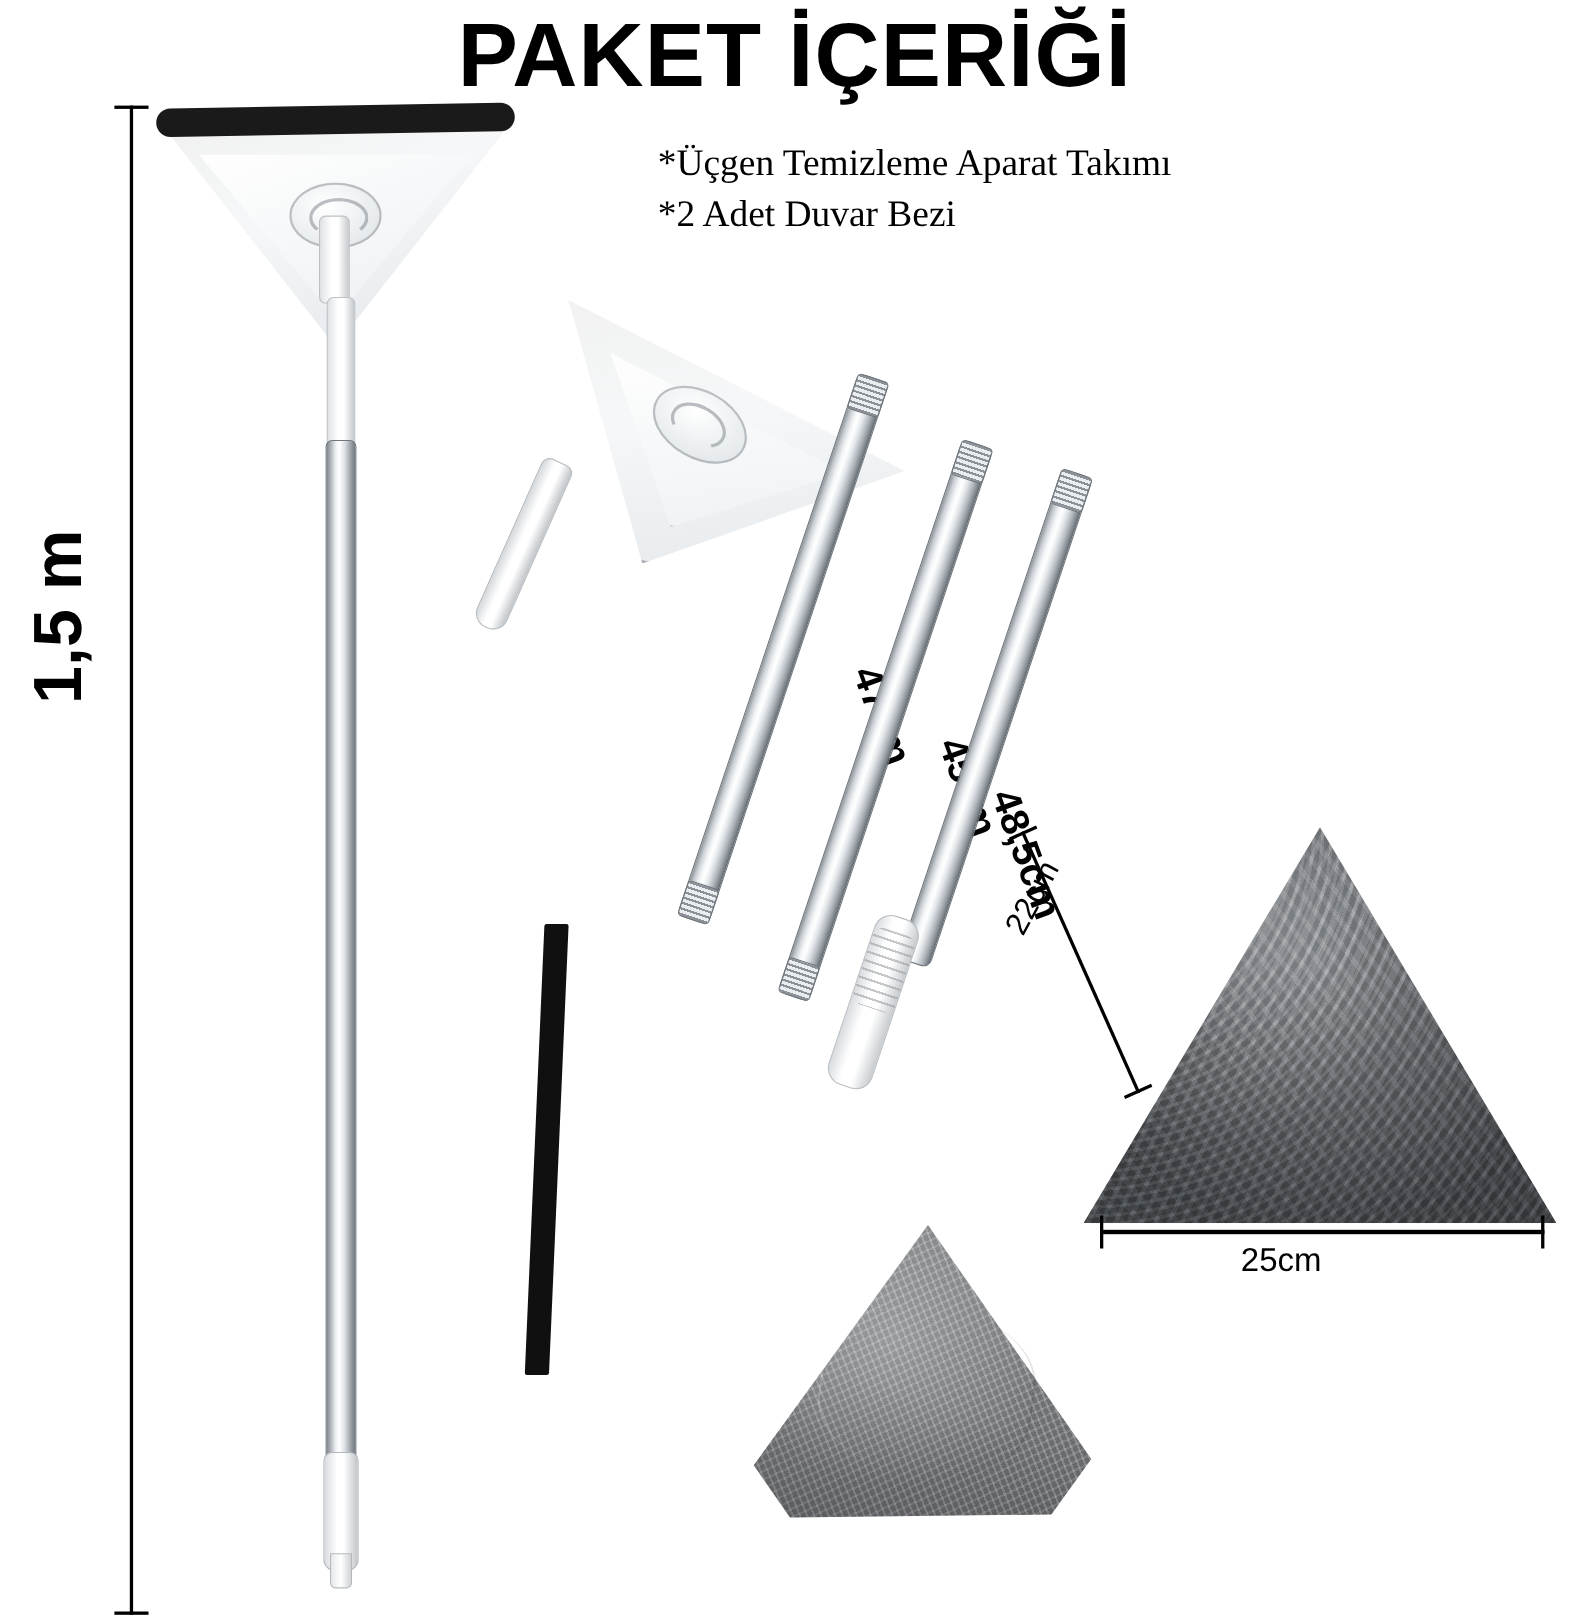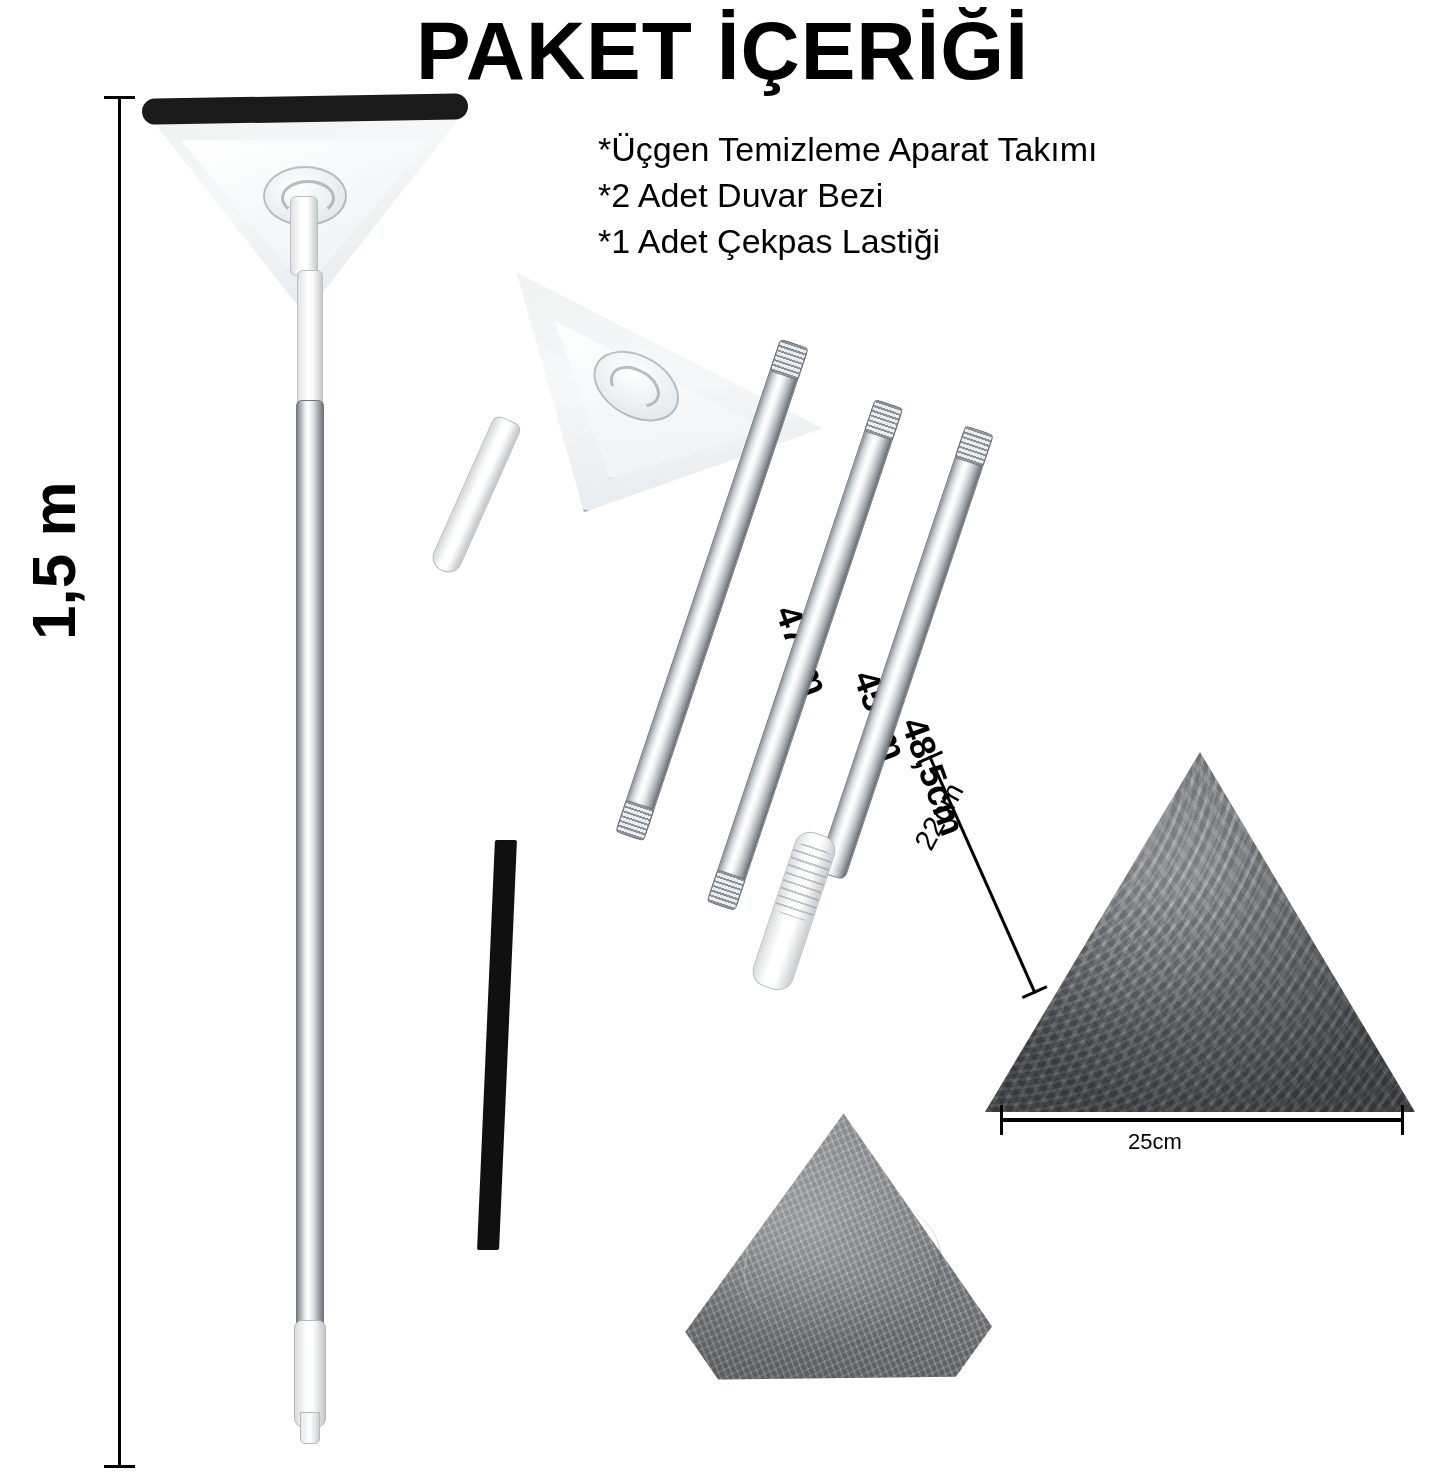--- a/index.html
+++ b/index.html
@@ -32,21 +32,21 @@
     line-height: 1;
   }
   .bullets {
     position: absolute;
     left: 598px;
     top: 126px;
     font-size: 34px;
     line-height: 1.36;
     font-weight: 500;
   }
-  .bullets div { white-space: nowrap; }
+  .bullets div { white-space: nowrap; font-family: Liberation Serif, serif; }
 
   .footnote {
     position: absolute;
     left: 0;
     top: 1381px;
     width: 1445px;
     text-align: center;
     font-size: 31px;
     line-height: 1.32;
   }
@@ -388,21 +388,21 @@
     position: absolute;
     top: -13px;
     width: 3px; height: 30px;
     background: #000;
   }
   .dim-25::before { left: 0; }
   .dim-25::after { right: 0; }
   .label-25 {
     position: absolute;
     left: 1128px; top: 1129px;
-    font-size: 22px;
+    font-size: 30px;
     font-weight: 500;
   }
 
   
   .microfiber {
     position: absolute;
     left: 672px;
     top: 1108px;
     width: 330px;
     height: 280px;
@@ -441,21 +441,20 @@
 </head>
 <body>
 
 <div id="stage">
 
   <div class="title">PAKET İÇERİĞİ</div>
 
   <div class="bullets">
     <div>*Üçgen Temizleme Aparat Takımı</div>
     <div>*2 Adet Duvar Bezi</div>
-    <div>*1 Adet Çekpas Lastiği</div>
   </div>
 
   <div class="dim-v-line"></div>
   <div class="dim-v-cap" style="top:96px;"></div>
   <div class="dim-v-cap" style="top:1465px;"></div>
   <div class="dim-v-label">1,5 m</div>
 
   <div>
     <div class="head-main">
       <div class="tri-body"></div>

